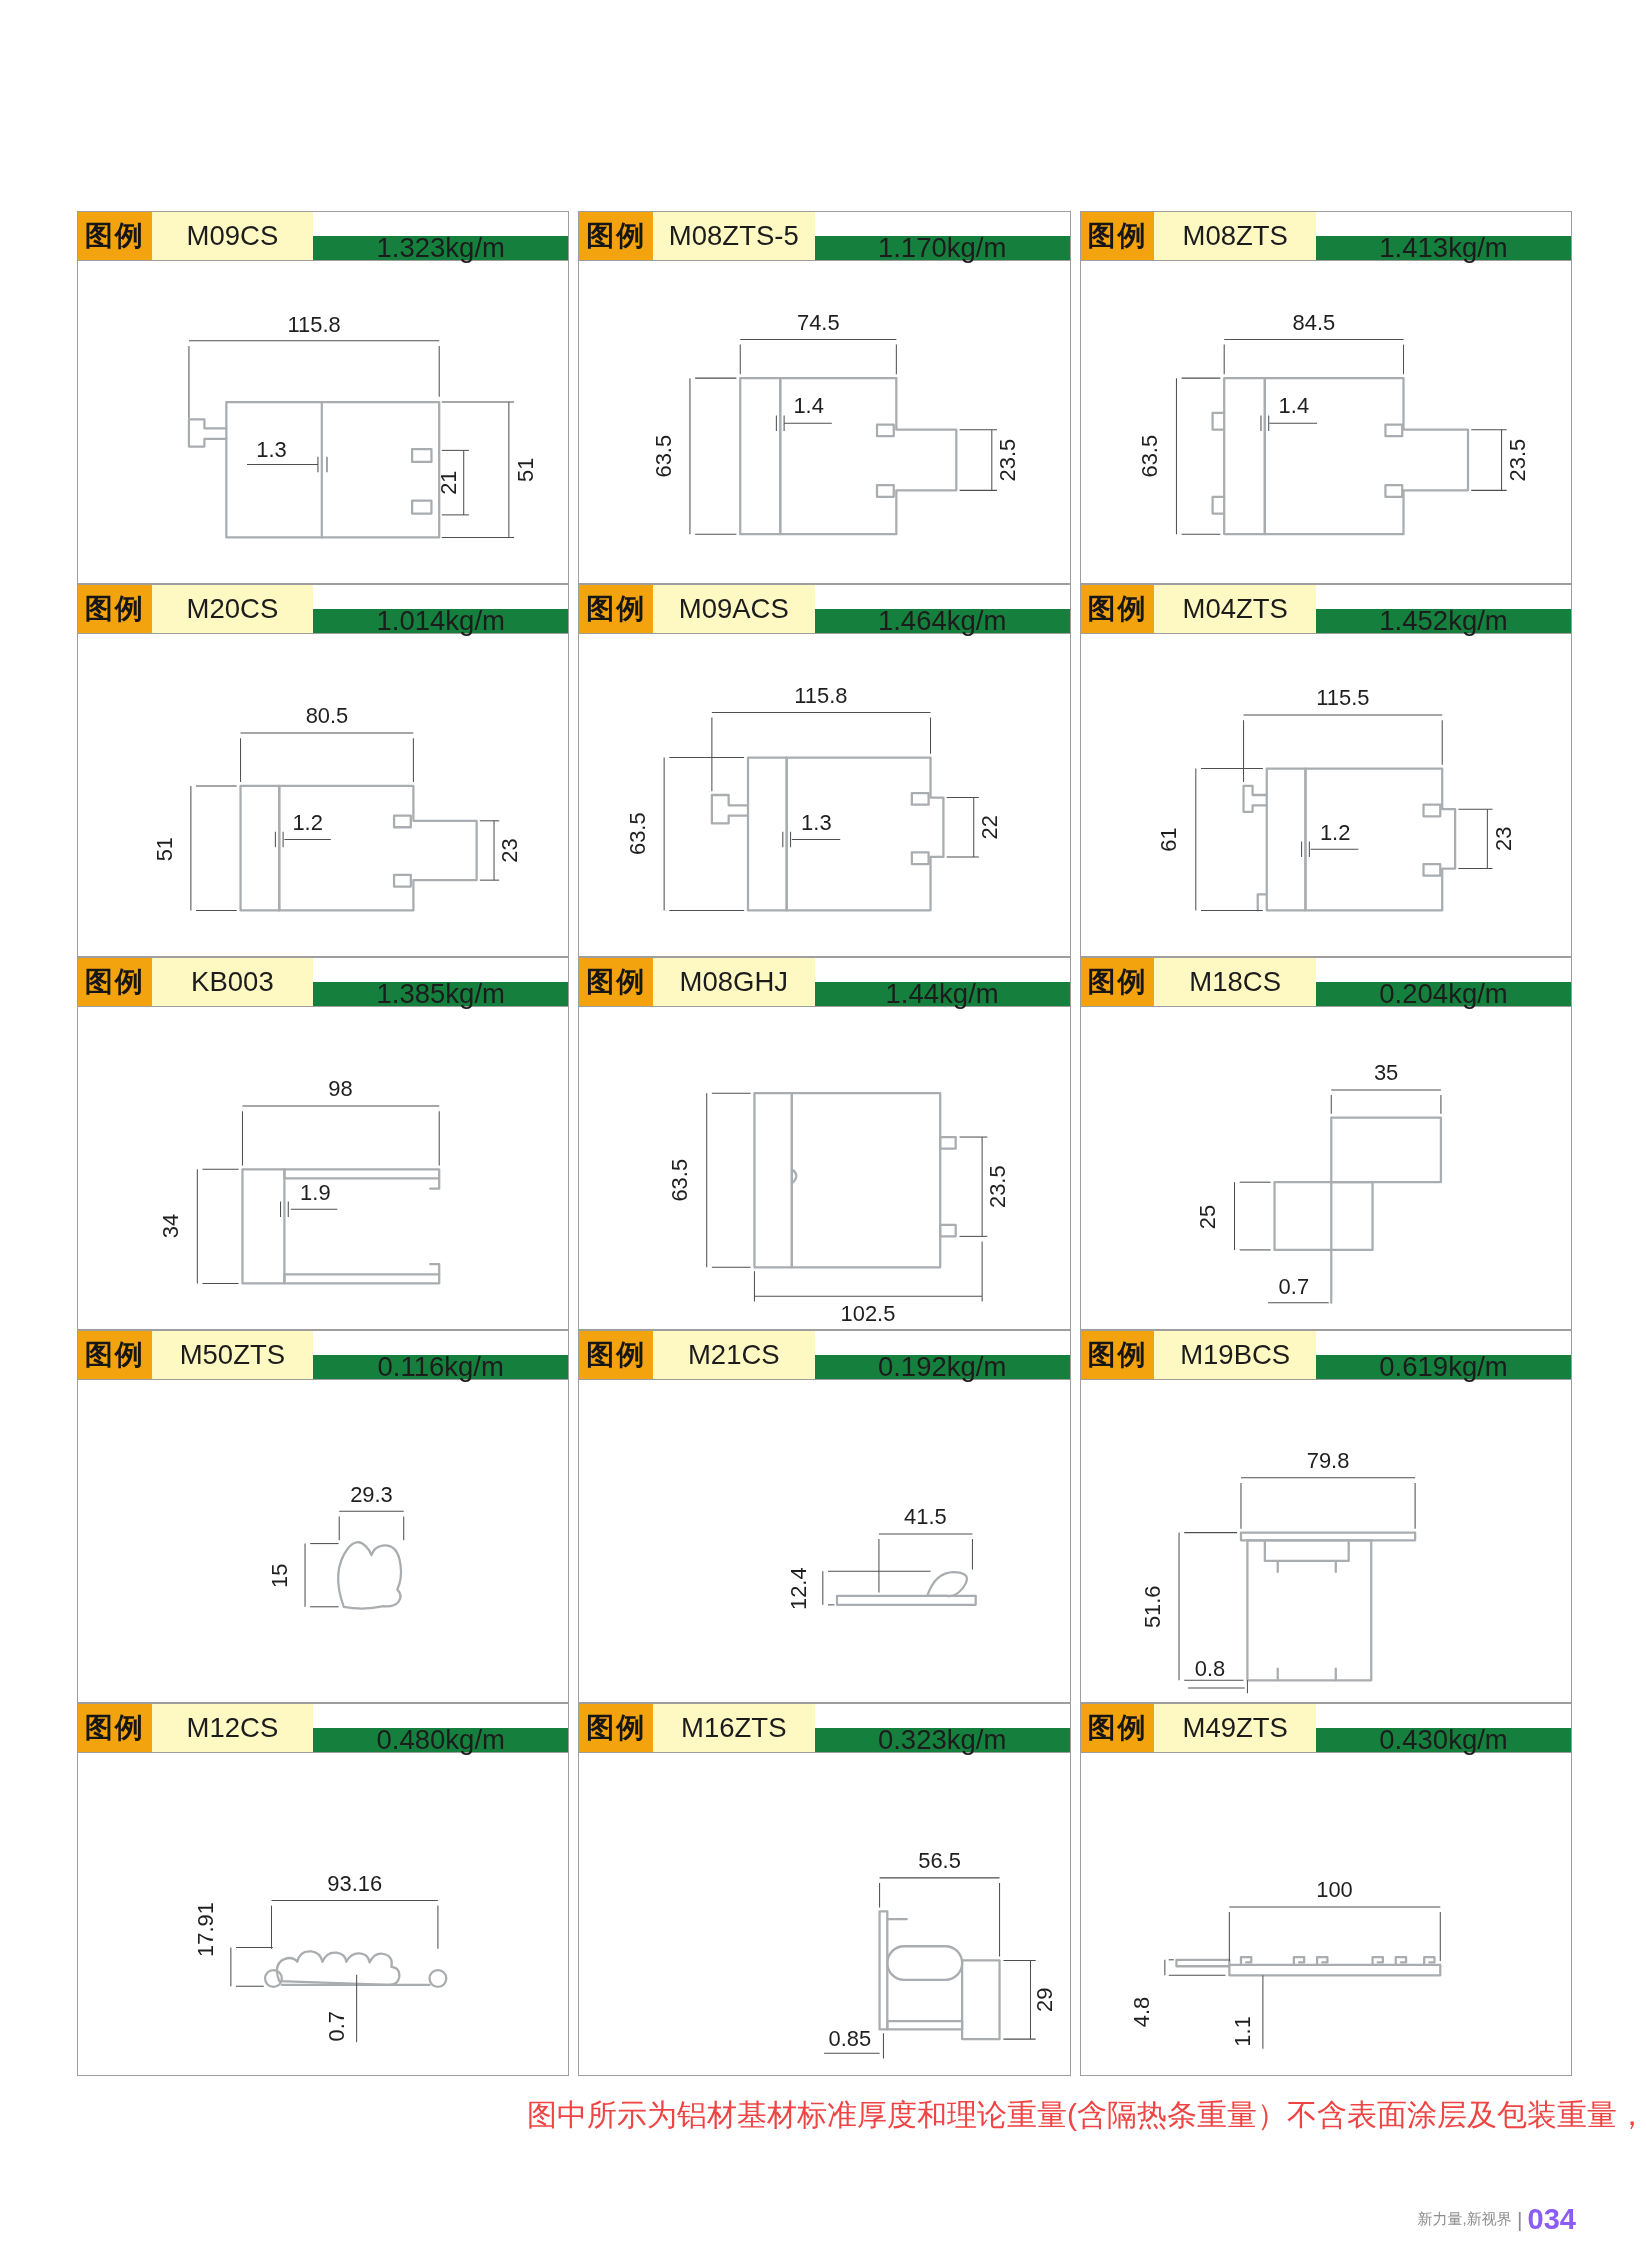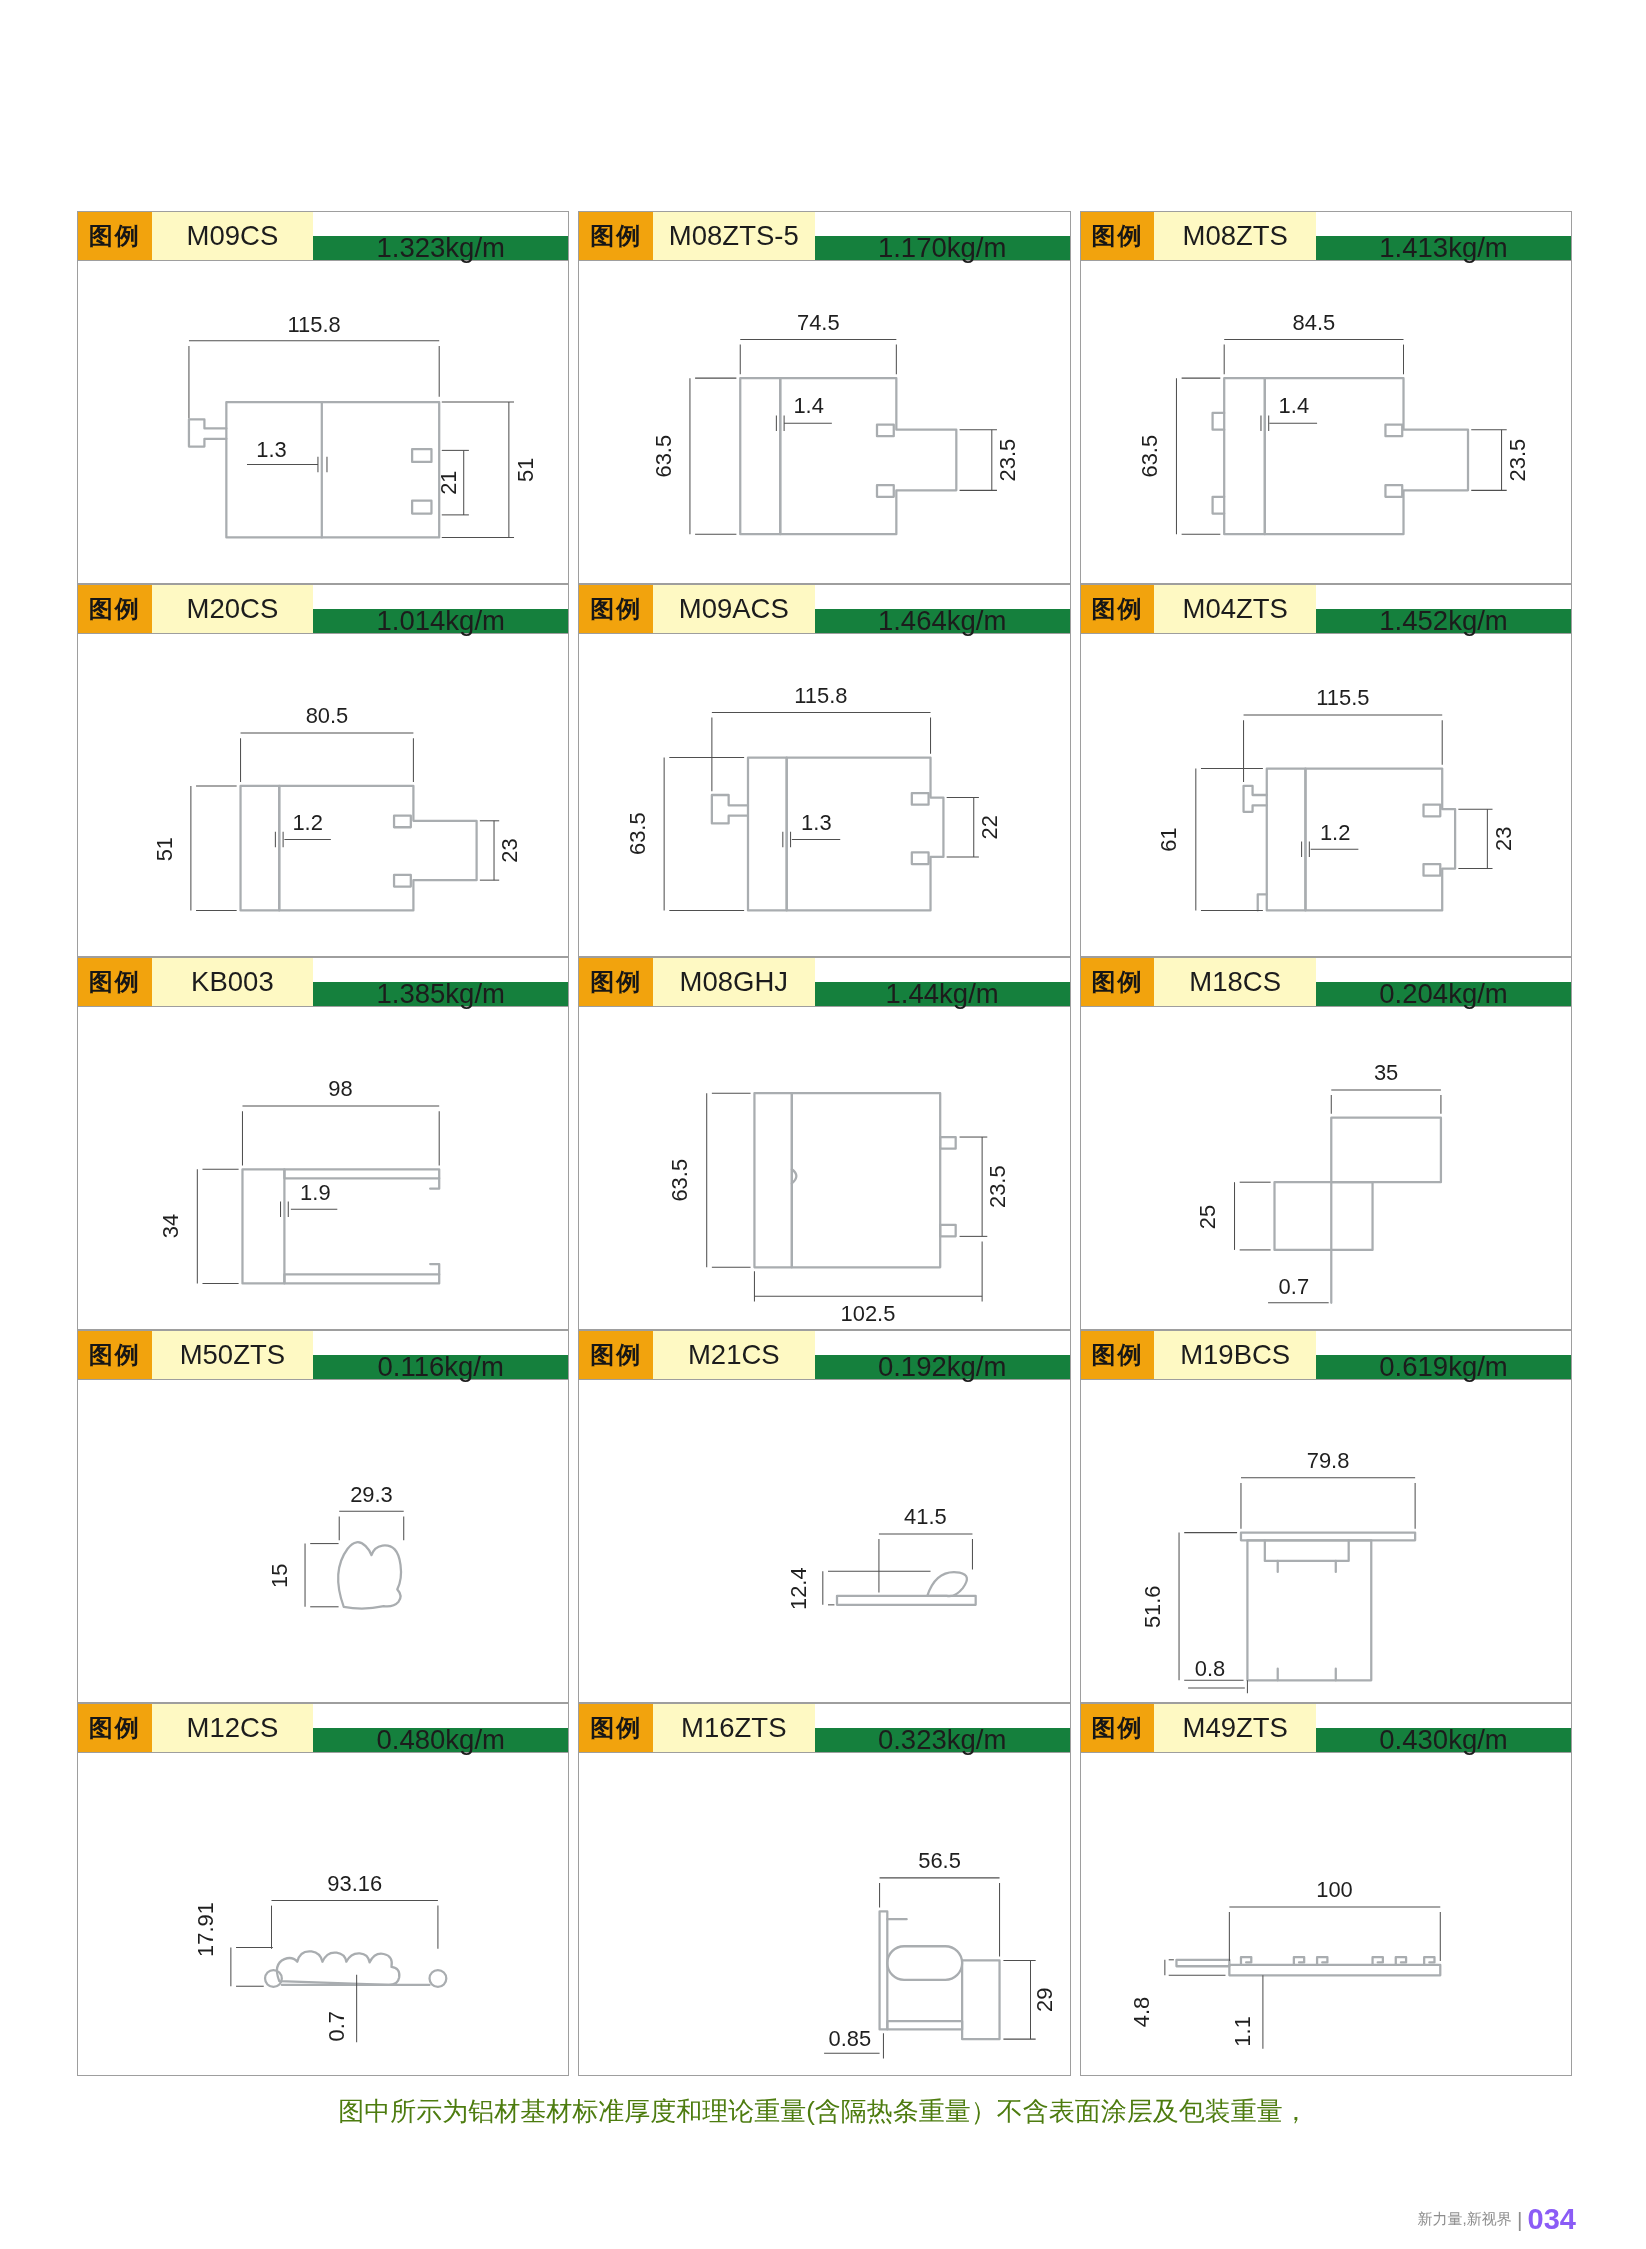--- a/index.html
+++ b/index.html
@@ -5,39 +5,39 @@
   html,body { margin:0; padding:0; }
   body {
     width:1647px; height:2250px; background:#ffffff; position:relative;
     font-family:"Liberation Sans","DejaVu Sans",sans-serif;
   }
   .sheet { position:absolute; left:77px; top:211px; width:1495px; }
   .grid { display:grid; grid-template-columns:repeat(3,1fr); column-gap:9.2px; row-gap:0; }
   .cell { border:1.3px solid #9e9e9e; background:#fff; }
   .cell-header { display:flex; height:48px; }
   .legend {
-    width:15%; background:#F2A30D; color:#161616; font-weight:bold; font-size:24px;
+    width:15%; background:#F2A30D; color:#161616; font-weight:bold; font-size:28px;
     display:flex; align-items:center; justify-content:center; letter-spacing:2px;
   }
   .code {
     width:33%; background:#fef9c3; color:#1c1c1c; font-size:27.5px;
     display:flex; align-items:center; justify-content:center;
   }
   .weight {
     flex:1; background:#15803d; color:#1c1c1c; font-size:27.5px;
     display:flex; align-items:center; justify-content:center;margin-top:24px;
   }
   .cell-body { height:322px; border-top:1.3px solid #9e9e9e; background:#fff; }
   .cell-body svg { display:block; width:100%; height:100%; }
   .pf { fill:none; stroke:#a9adb0; stroke-width:3.5; stroke-linejoin:round; stroke-linecap:round; }
   .dm { stroke:#4f4f4f; stroke-width:1.6; }
   .dt { font-size:34px; fill:#1f1f1f; }
   .note {
-    position:absolute; top:2089px; left:0; width:1647px; text-align:center;
-    font-size:26px; color:#4d7c0f; line-height:1.7;
+    position:absolute; top:2089px; left:0; width:1647px; text-align:right;
+    font-size:30px; color:#ef4444; line-height:1.7;
   }
   .pagemark { position:absolute; top:2203px; right:71px; display:flex; align-items:center; gap:5.2px; }
   .brand { font-size:15px; color:#8d8d8d; }
   .pipe  { font-size:21px; color:#8d8d8d; }
   .pnum  { font-size:29px; font-weight:bold; color:#8b5cf6; }
 </style>
 </head>
 <body>
 
 <div class="sheet">

